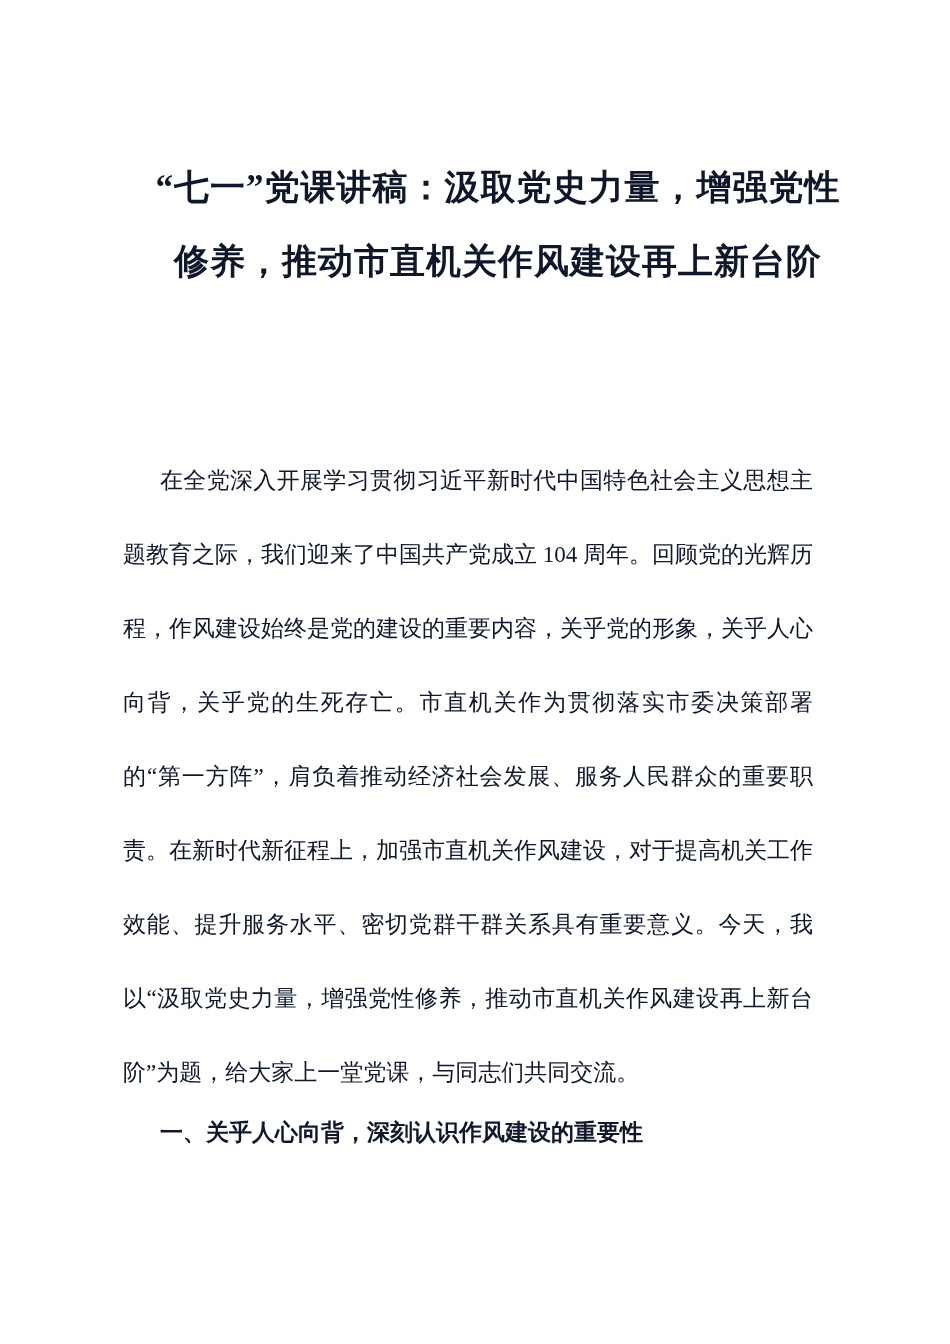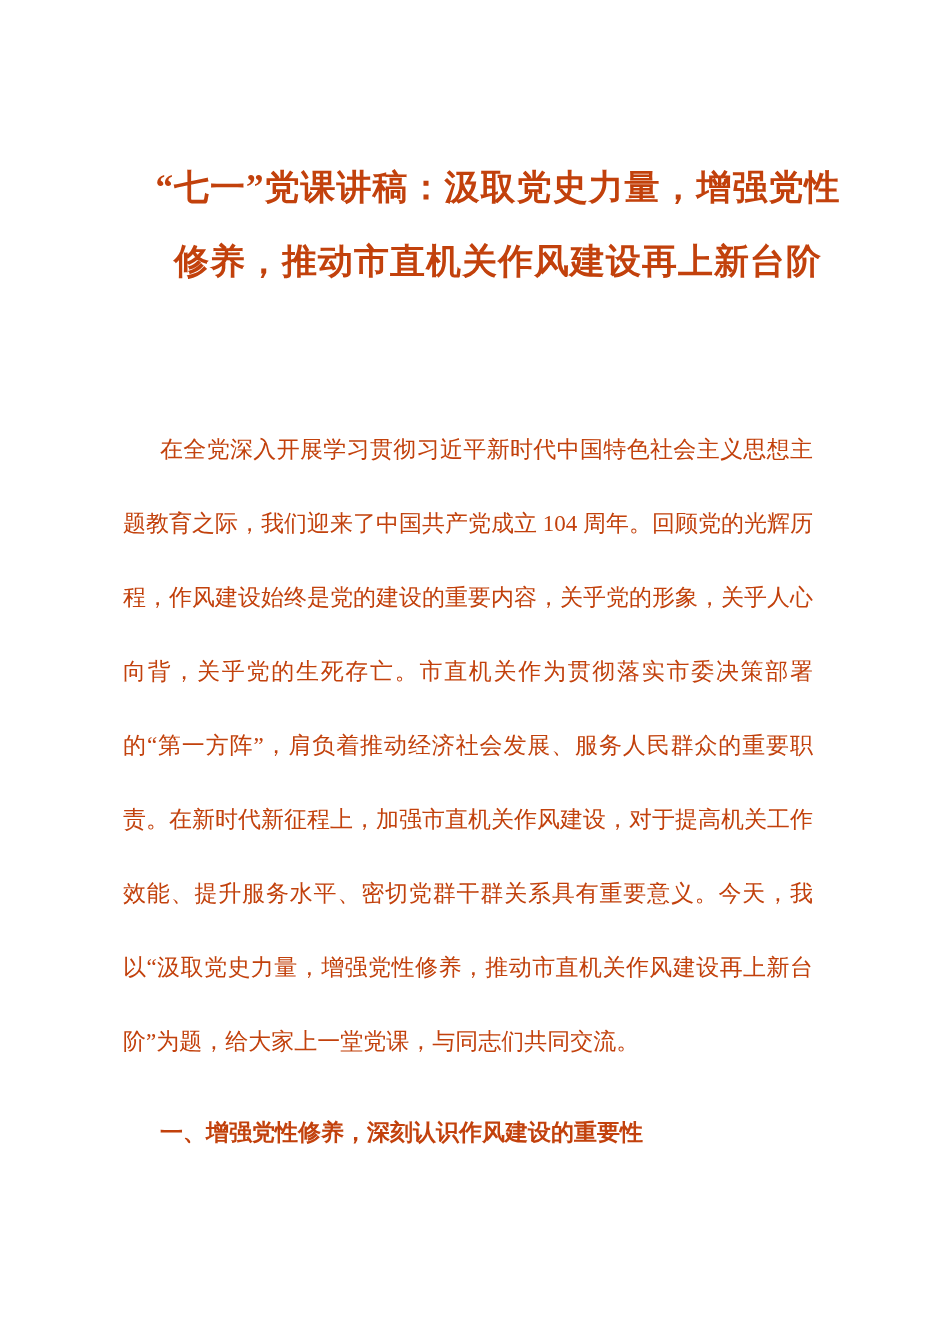--- a/index.html
+++ b/index.html
@@ -5,21 +5,21 @@
   html, body {
     margin: 0;
     padding: 0;
     background: #ffffff;
   }
   .page {
     position: relative;
     width: 950px;
     height: 1344px;
     background: #ffffff;
-    color: #c2410c;
+    color: #0f172a;
     font-family: "Liberation Serif", "DejaVu Serif", serif;
     overflow: hidden;
   }
   .doc-title {
     position: absolute;
     top: 151px;
     left: 123px;
     width: 690px;
     padding-left: 30px;
     text-align: center;
@@ -35,21 +35,21 @@
   .greeting {
     position: absolute;
     top: 374px;
     left: 123px;
     width: 690px;
     font-size: 23px;
     line-height: 74px;
   }
   .body-para {
     position: absolute;
-    top: 413px;
+    top: 444px;
     left: 123px;
     width: 690px;
     font-size: 23px;
     line-height: 74px;
     text-align: justify;
     text-indent: 37px;
   }
   .section-heading {
     position: absolute;
     top: 1095px;
@@ -69,15 +69,15 @@
 <div class="page">
 
   <div class="doc-title">
     <div class="title-line">“七一”党课讲稿：汲取党史力量，增强党性</div>
     <div class="title-line">修养，推动市直机关作风建设再上新台阶</div>
   </div>
 
 
   <div class="body-para">在全党深入开展学习贯彻习近平新时代中国特色社会主义思想主题教育之际，我们迎来了中国共产党成立 104 周年。回顾党的光辉历程，作风建设始终是党的建设的重要内容，关乎党的形象，关乎人心向背，关乎党的生死存亡。市直机关作为贯彻落实市委决策部署的“第一方阵”，肩负着推动经济社会发展、服务人民群众的重要职责。在新时代新征程上，加强市直机关作风建设，对于提高机关工作效能、提升服务水平、密切党群干群关系具有重要意义。今天，我以“汲取党史力量，增强党性修养，推动市直机关作风建设再上新台阶”为题，给大家上一堂党课，与同志们共同交流。</div>
 
-  <div class="section-heading">一、增强党性修养，深刻认识作风建设的重要性</div>
+  <div class="section-heading">一、关乎人心向背，深刻认识作风建设的重要性</div>
 
 </div>
 
 </body></html>

